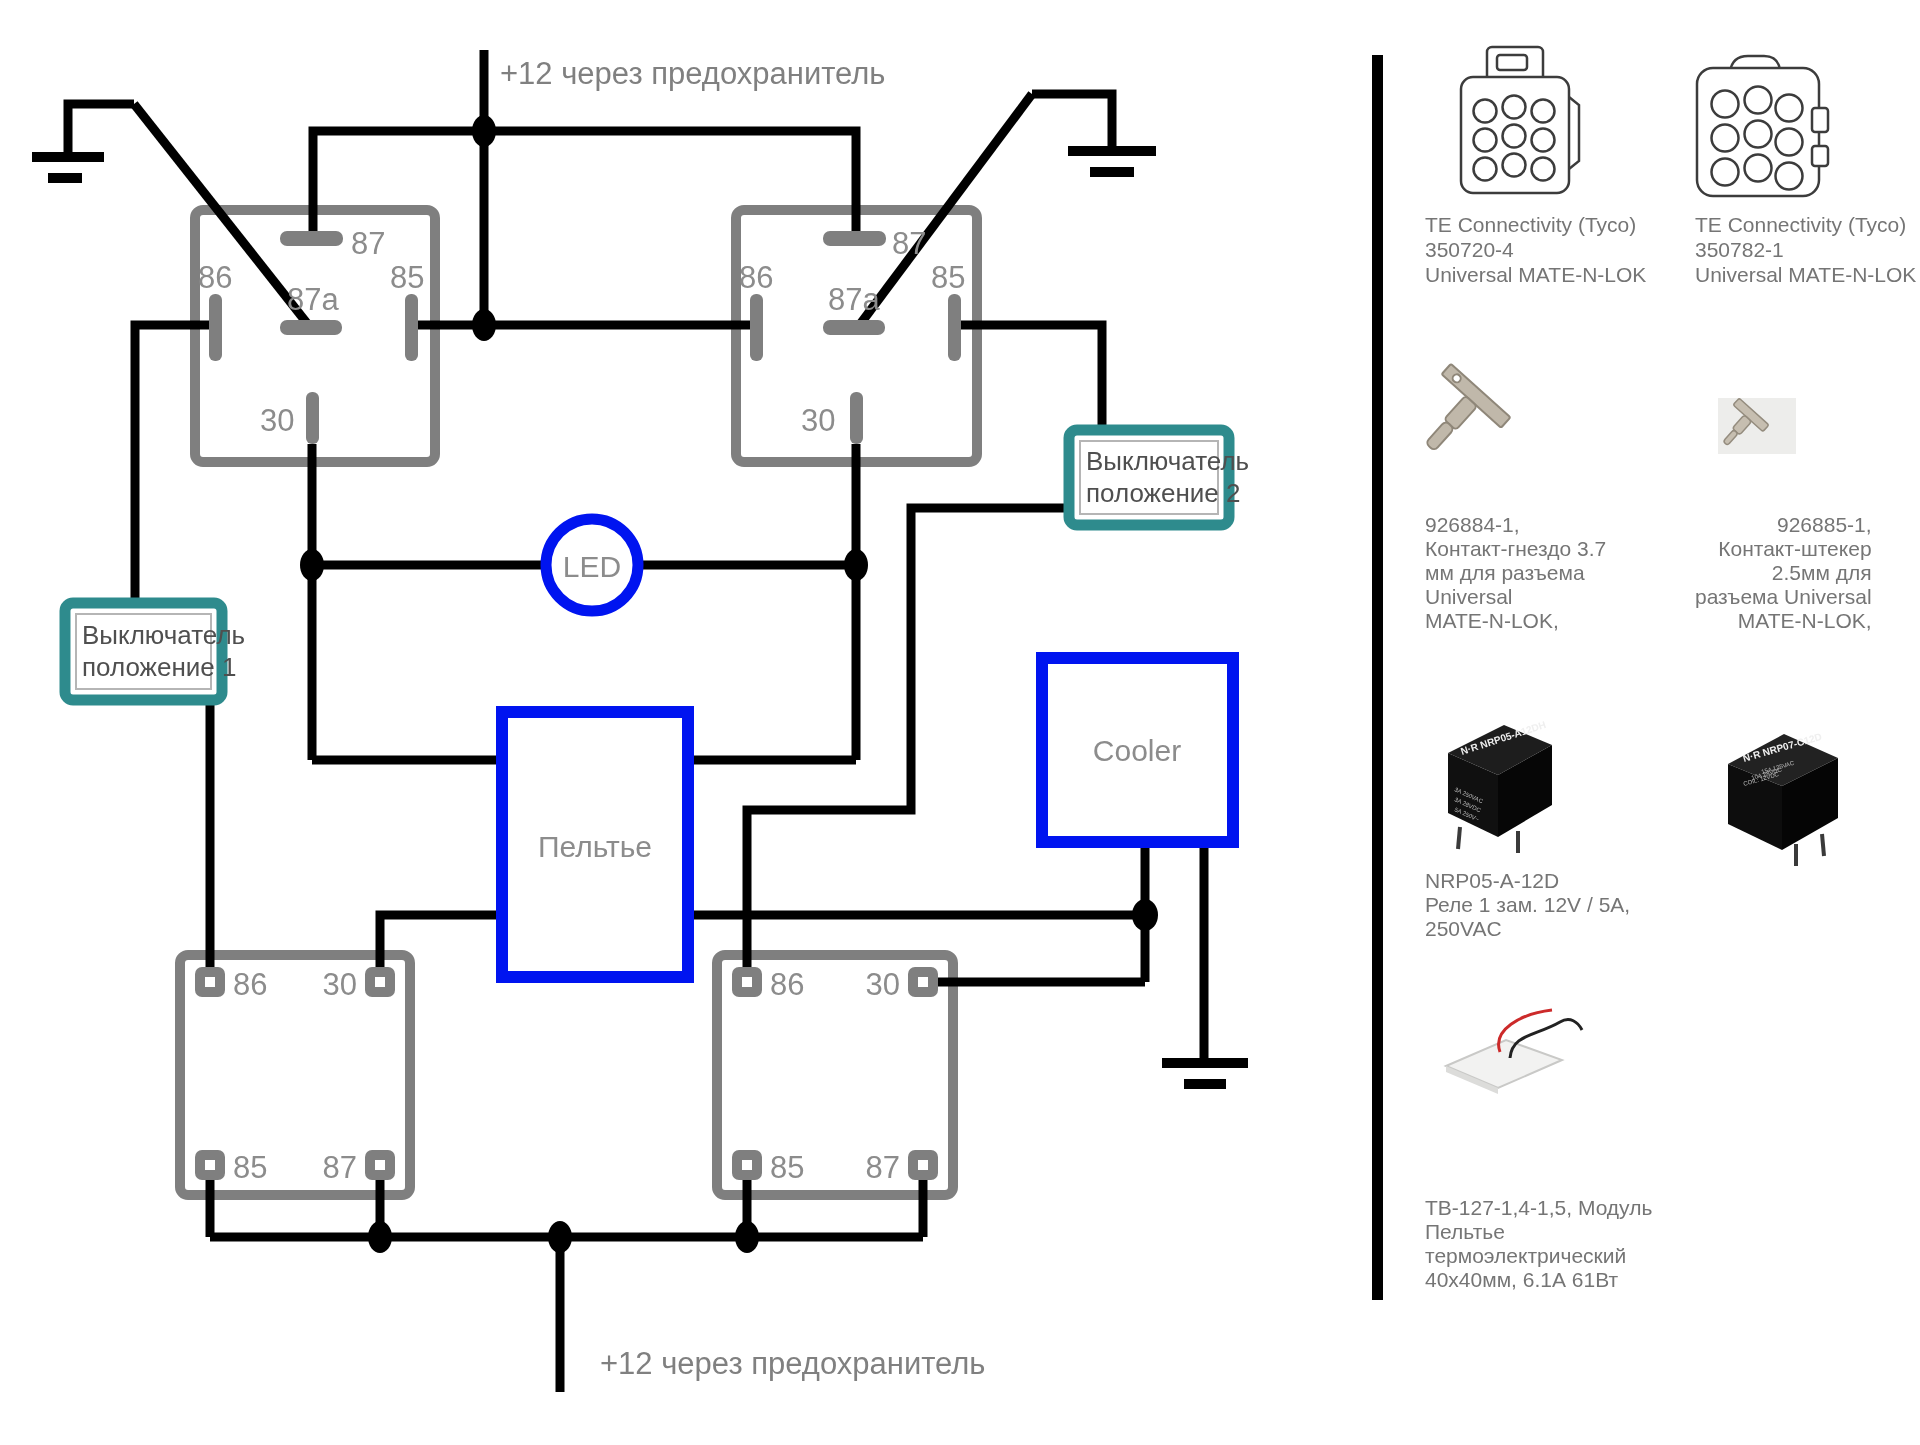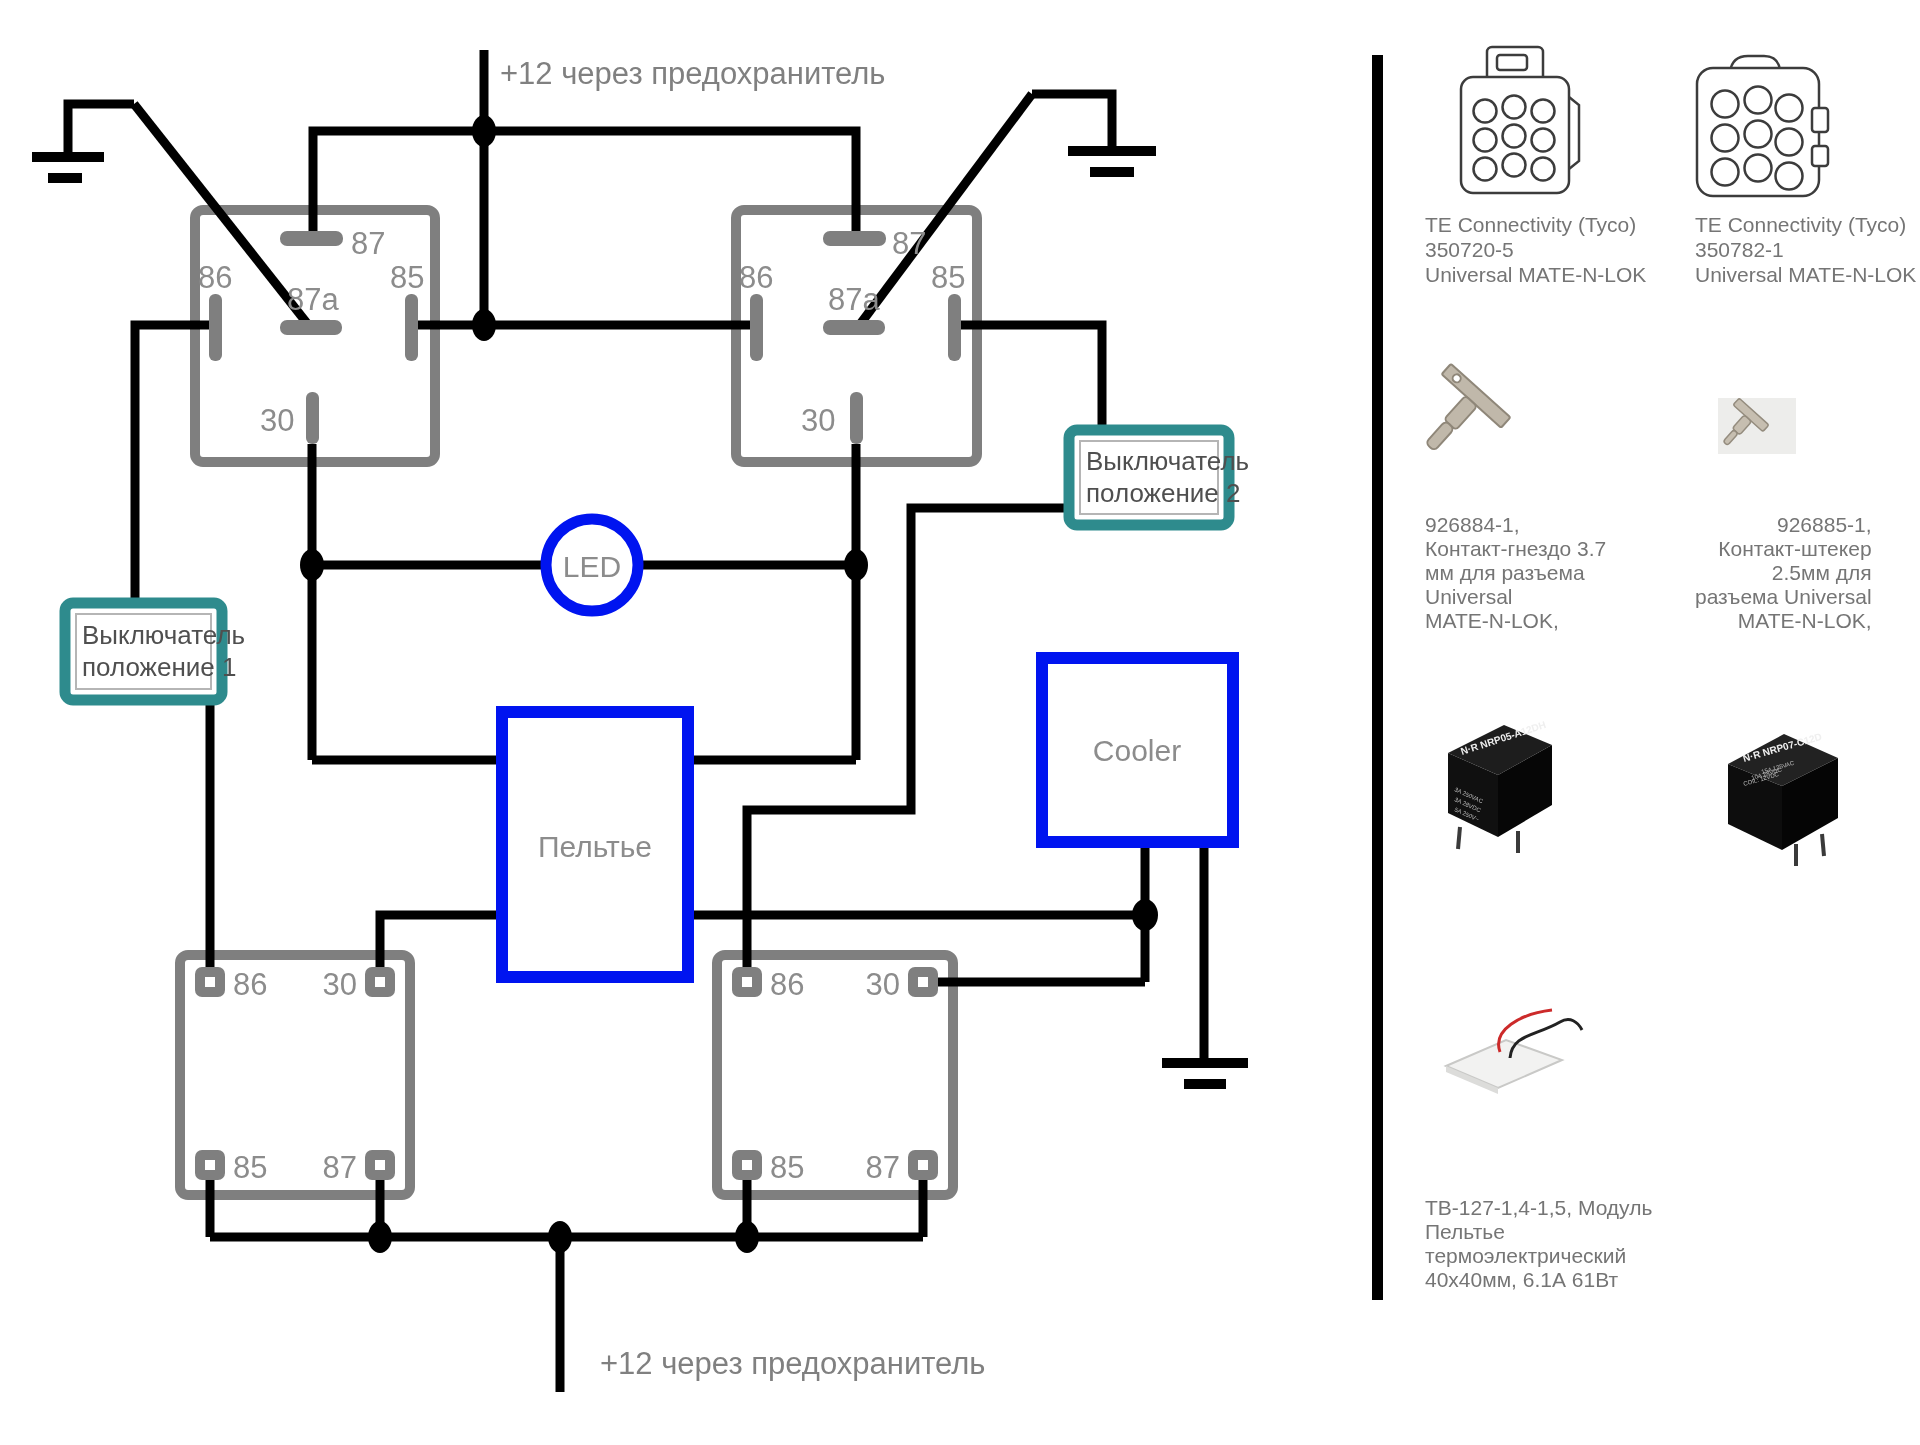--- a/index.html
+++ b/index.html
@@ -253,21 +253,21 @@
     <polygon points="6,66 66,40 122,60 58,88" fill="#f2f2f1" stroke="#c9c9c7" stroke-width="2"></polygon>
     <polygon points="6,66 58,88 58,94 6,72" fill="#dcdcda"></polygon>
     <path d="M60,52 C 52,30 80,14 112,10" fill="none" stroke="#cc2a2a" stroke-width="3"></path>
     <path d="M70,58 C 72,34 96,36 120,22 C 130,16 138,22 142,30" fill="none" stroke="#222222" stroke-width="3"></path>
   </g>
 </svg>
 
   
   <div class="pt lh25" style="left:1425px;top:212px;">
     <div>TE Connectivity (Tyco)</div>
-    <div>350720-5</div>
+    <div>350720-4</div>
     <div>Universal MATE-N-LOK</div>
   </div>
   <div class="pt lh25" style="left:1695px;top:212px;">
     <div>TE Connectivity (Tyco)</div>
     <div>350782-1</div>
     <div>Universal MATE-N-LOK</div>
   </div>
   <div class="pt lh24" style="left:1425px;top:513px;">
     <div>926884-1,</div>
     <div>Контакт-гнездо 3.7</div>
@@ -275,20 +275,25 @@
     <div>Universal</div>
     <div>MATE-N-LOK,</div>
   </div>
   <div class="pt lh24" style="left:1695px;top:513px;text-align:right;">
     <div>926885-1,</div>
     <div>Контакт-штекер</div>
     <div>2.5мм для</div>
     <div>разъема Universal</div>
     <div>MATE-N-LOK,</div>
   </div>
+  <div class="pt lh24" style="left:1425px;top:869px;">
+    <div>NRP05-A-12D</div>
+    <div>Реле 1 зам. 12V / 5A,</div>
+    <div>250VAC</div>
+  </div>
   <div class="pt lh24" style="left:1425px;top:1196px;">
     <div>ТВ-127-1,4-1,5, Модуль</div>
     <div>Пельтье</div>
     <div>термоэлектрический</div>
     <div>40x40мм, 6.1А 61Вт</div>
   </div>
 
 </div>
 
 </body></html>

